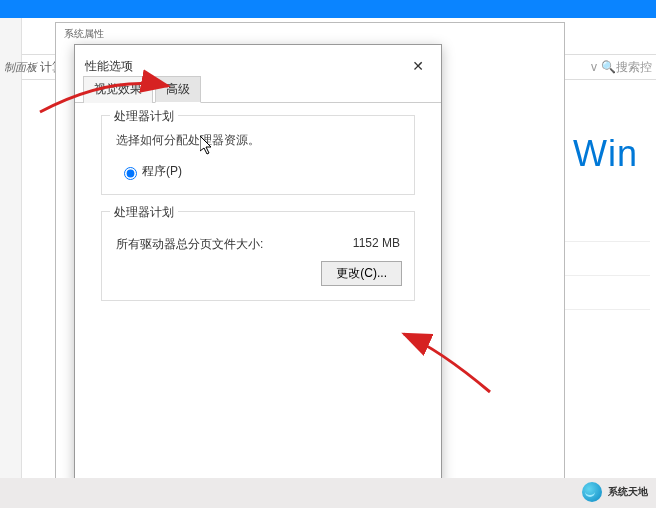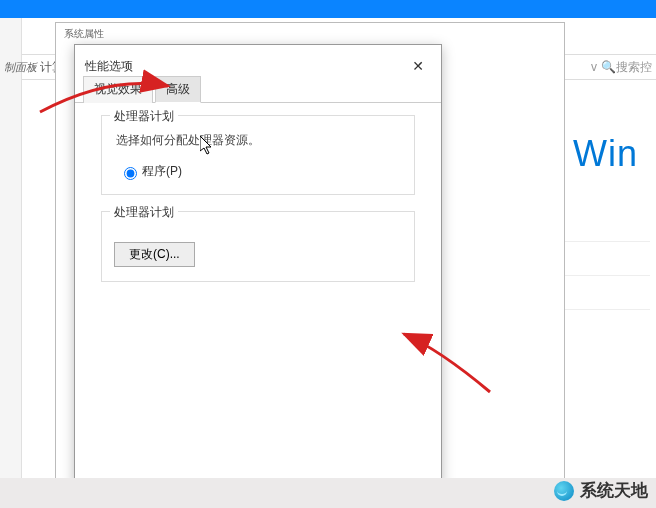--- a/index.html
+++ b/index.html
@@ -151,22 +151,22 @@
       display: flex; gap: 60px; margin-left: 10px;
       align-items: center;
     }
     .radio-item { display: flex; align-items: flex-end; gap: 5px; }
     .radio-item input { margin: 0; }
     .vm-row {
       display: flex; justify-content: space-between;
       margin: 14px 2px 6px 2px;
     }
     .btn-row {
-      display: flex; justify-content: flex-start;
-      margin-top: 20px;
+      display: flex; justify-content: flex-end;
+      margin-top: 8px;
     }
     .win-btn {
       border: 1px solid #aaa;
       background: #eee;
       padding: 3px 14px;
       font-size: 12px;
       cursor: pointer;
     }
     
     .arrow-svg {
@@ -178,21 +178,21 @@
     .cursor {
       position: absolute;
       width: 14px; height: 20px;
       pointer-events: none;
     }
     
     .watermark {
       position: absolute;
       right: 8px; bottom: 6px;
       display: flex; align-items: center;
-      font-size: 17px; font-weight: bold;
+      font-size: 10px; font-weight: bold;
       color: #333;
       font-family: Liberation Mono, monospace;
     }
     .watermark .globe {
       width: 20px; height: 20px; border-radius: 50%;
       background: radial-gradient(circle at 35% 35%, #5fd4f0, #0a88c4);
       margin-right: 6px;
       position: relative;
     }
     .watermark .globe::after {
@@ -266,20 +266,24 @@
       <div class="radio-row">
         <label class="radio-item">
           <input type="radio" name="sched" checked="" style="">
           <span>程序(P)</span>
         </label>
       </div>
     </div>
 
     <div class="group">
       <div class="group-legend">处理器计划</div>
+      <div class="vm-row">
+        <span>所有驱动器总分页文件大小:</span>
+        <span>1152 MB</span>
+      </div>
       <div class="btn-row">
         <button class="win-btn">
           <span>更改(C)...</span>
         </button>
       </div>
     </div>
 
   </div>
 </div>
 

